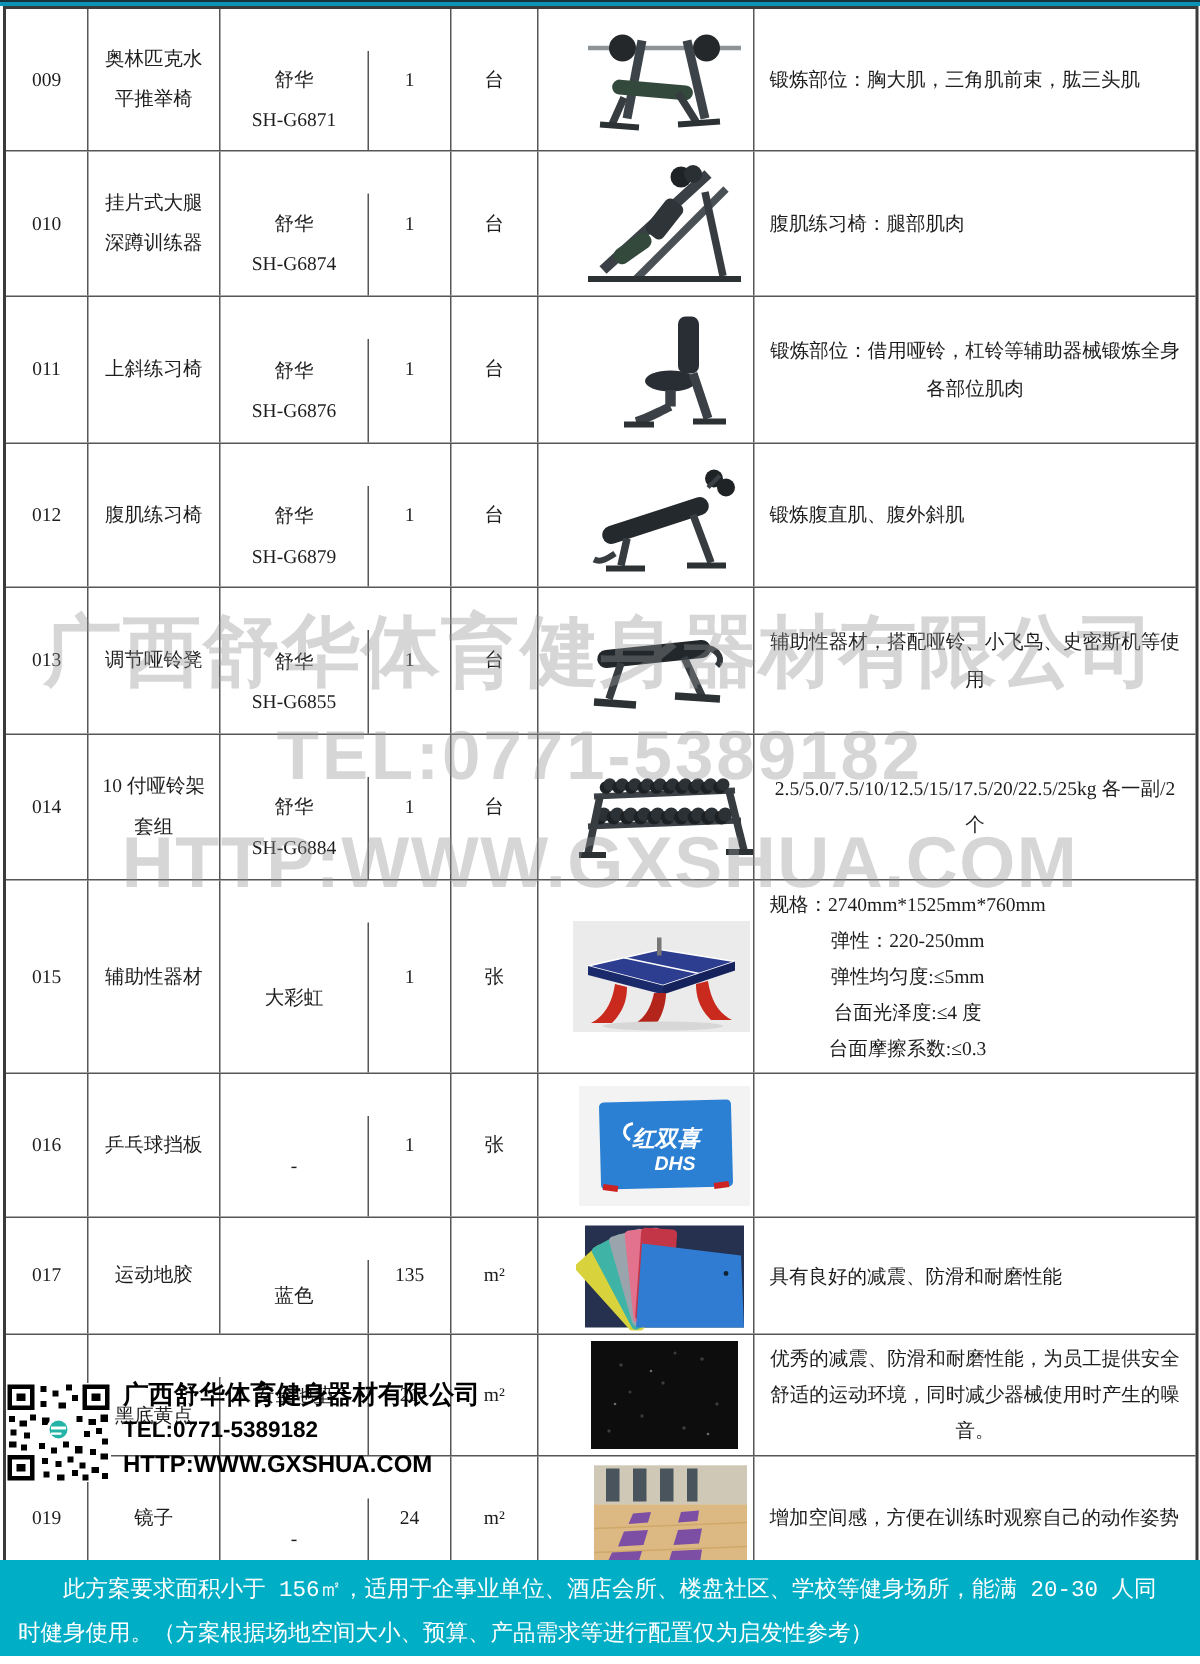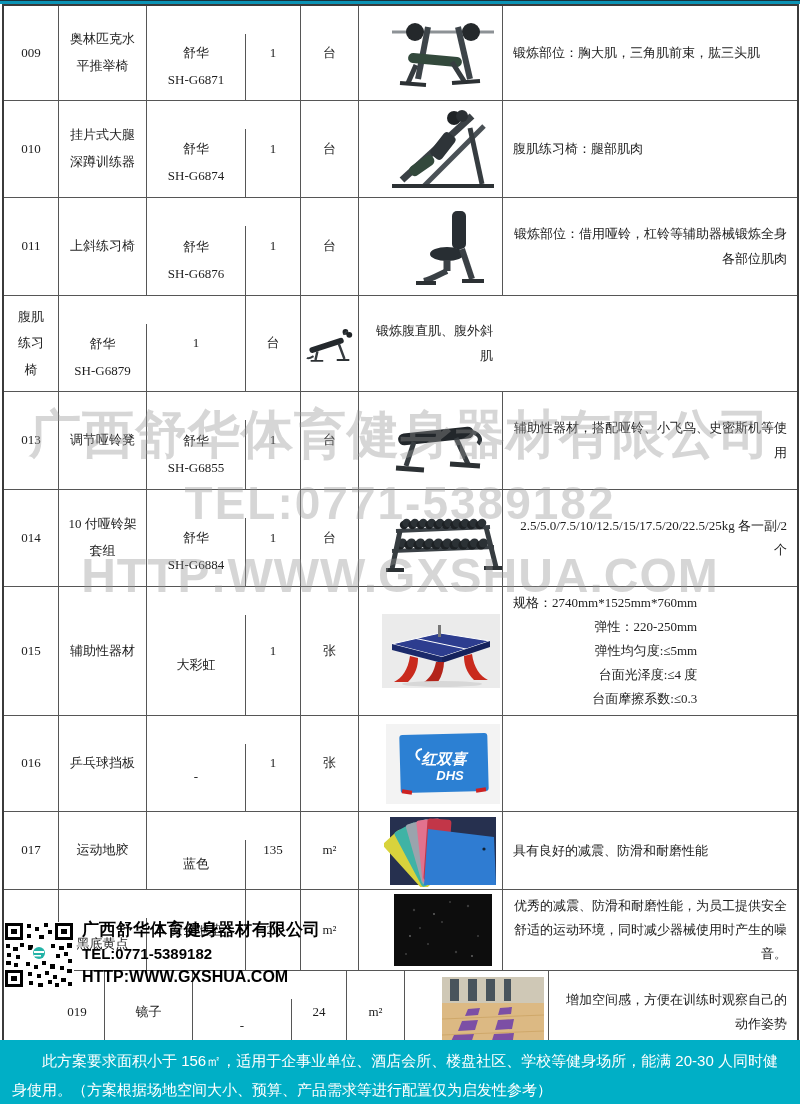--- a/index.html
+++ b/index.html
@@ -9,40 +9,40 @@
              background:linear-gradient(#17313d 0 35%,#0b93b5 35% 100%);}
   
   .etable{position:absolute;left:2px;top:4px;width:793px;border:2px solid #3b3b3b;background:transparent;}
   .erow{display:grid;grid-template-columns:55px 88px 99px 55px 58px 144px 1fr;border-bottom:1px solid #565656;}
   .erow:last-child{border-bottom:none;}
   .cell{border-right:1px solid #565656;display:flex;align-items:center;justify-content:center;
         font-size:13px;line-height:2.05;text-align:center;padding:2px 4px;box-sizing:border-box;}
   .cell:last-child{border-right:none;}
   .c-name{padding:2px 9px;}
   .c-brand{white-space:pre-line;margin-top:28px;}
-  .c-desc{justify-content:flex-start;text-align:right;padding:4px 10px;line-height:1.85;white-space:pre-line;}
+  .c-desc{justify-content:flex-start;text-align:center;padding:4px 10px;line-height:1.85;white-space:pre-line;}
   .c-img{padding:0;justify-content:flex-end;}
   
   .watermark{position:absolute;left:0;top:0;width:800px;pointer-events:none;z-index:6;
              color:rgba(148,148,148,0.38);font-weight:bold;text-align:center;
              font-family:"Liberation Sans","DejaVu Sans",sans-serif;}
   .wm1{position:absolute;left:0;top:400px;width:800px;font-size:52px;letter-spacing:1px;white-space:nowrap;}
   .wm2{position:absolute;left:0;top:476px;width:800px;font-size:46px;letter-spacing:2px;white-space:nowrap;}
   .wm3{position:absolute;left:0;top:548px;width:800px;font-size:48px;letter-spacing:1px;white-space:nowrap;}
   
   .contact{position:absolute;left:4px;top:918px;z-index:7;display:flex;align-items:flex-start;
            font-family:"Liberation Sans","DejaVu Sans",sans-serif;color:#000;}
   .qr{width:70px;height:66px;margin-top:4px;}
   .contact-lines{margin-left:8px;}
   .ct-company{font-size:17px;font-weight:bold;line-height:1.45;white-space:nowrap;}
   .ct-tel{font-size:15px;font-weight:bold;line-height:1.5;white-space:nowrap;}
   .ct-url{font-size:16px;font-weight:bold;line-height:1.45;white-space:nowrap;}
   
   .footer{position:absolute;left:0;top:1040px;width:800px;height:64px;background:#00AFC6;z-index:4;
-          color:#ffffff;font-family:Liberation Sans, sans-serif;}
+          color:#ffffff;font-family:Liberation Mono, monospace;}
   .footer p{margin:0;padding:6px 14px 0 12px;text-indent:2em;font-size:15px;line-height:1.95;}
 </style>
 </head>
 <body>
 
 <div class="page">
   <div class="top-strip"></div>
 
   <div class="etable">
       <div class="erow" style="min-height: 94px;">
@@ -101,20 +101,21 @@
    <path d="M55 55 L55 66" stroke="#3a4045" stroke-width="7"></path>
    <path d="M55 66 C46 70 40 74 32 76" stroke="#3a4045" stroke-width="6" fill="none"></path>
    <path d="M70 44 L80 74" stroke="#3a4045" stroke-width="6"></path>
    <line x1="24" y1="78" x2="44" y2="78" stroke="#2c3134" stroke-width="4"></line>
    <line x1="70" y1="76" x2="92" y2="76" stroke="#2c3134" stroke-width="4"></line>
           </svg>
         </div>
       <div class="cell c-desc">锻炼部位：借用哑铃，杠铃等辅助器械锻炼全身各部位肌肉</div>
     </div>
       <div class="erow" style="min-height: 95px;">
+      <div class="cell c-no">012</div>
       <div class="cell c-name">腹肌练习椅</div>
       <div class="cell c-brand">舒华
 SH-G6879</div>
       <div class="cell c-qty">1</div>
       <div class="cell c-unit">台</div>
       <div class="cell c-img">
           <svg width="118" height="82" viewBox="0 0 118 82">
    <rect x="16" y="38" width="74" height="12" rx="6" fill="#24292d" transform="rotate(-18 53 44)"></rect>
    <circle cx="92" cy="16" r="6" fill="#1f2326"></circle>
             <circle cx="100" cy="22" r="6" fill="#1f2326"></circle>
@@ -290,21 +291,21 @@
             </g>
    <g fill="#6a6a6a">
               <circle cx="50" cy="22" r="0.9"></circle>
               <circle cx="88" cy="64" r="0.9"></circle>
               <circle cx="26" cy="44" r="0.9"></circle>
             </g>
           </svg>
         </div>
       <div class="cell c-desc">优秀的减震、防滑和耐磨性能，为员工提供安全舒适的运动环境，同时减少器械使用时产生的噪音。</div>
     </div>
-      <div class="erow" style="min-height: 82px; padding-left: 46px;">
+      <div class="erow" style="min-height: 82px;">
       <div class="cell c-no">019</div>
       <div class="cell c-name">镜子</div>
       <div class="cell c-brand">-</div>
       <div class="cell c-qty">24</div>
       <div class="cell c-unit">m²</div>
       <div class="cell c-img">
           <svg width="110" height="74" viewBox="0 0 110 74">
    <rect x="4" y="2" width="102" height="72" fill="#ddd6c6"></rect>
    <rect x="4" y="2" width="102" height="26" fill="#cfc8b6"></rect>
    <g fill="#49545c">

